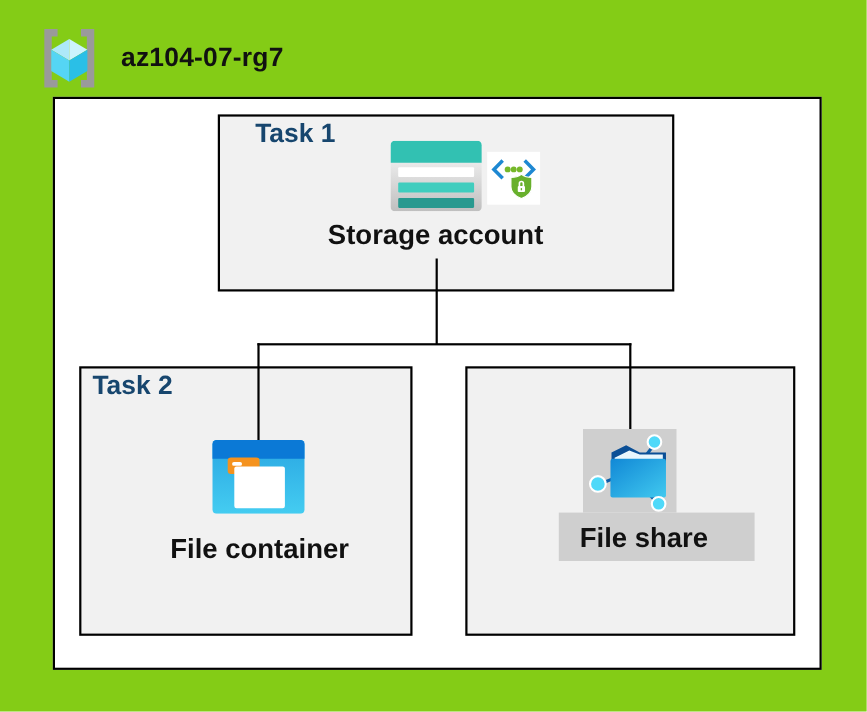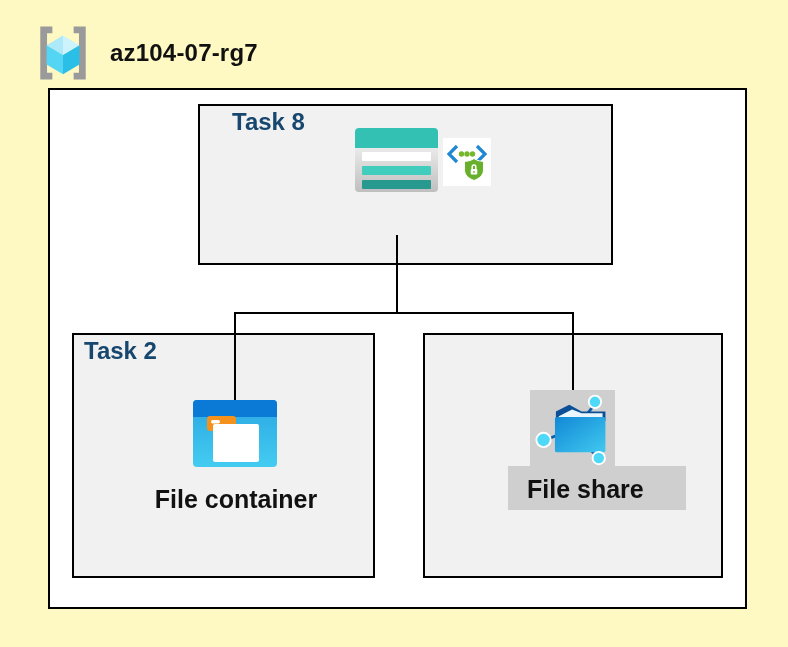--- a/index.html
+++ b/index.html
@@ -1,17 +1,17 @@
 <!DOCTYPE html>
 <html><head>
 <meta charset="utf-8">
 <style>
   html,body{margin:0;padding:0;background:#ffffff;}
   #canvas{
-    position:relative;width:788px;height:647px;background:#fef9c3;overflow:hidden;
+    position:relative;width:788px;height:647px;background:#84cc16;overflow:hidden;
     font-family:"Liberation Sans","DejaVu Sans",sans-serif;
   }
   
   .rg-icon{position:absolute;left:34px;top:23px;width:58px;height:58px;}
   .rg-title{
     position:absolute;left:110px;top:39px;font-size:24px;font-weight:bold;color:#111111;
     letter-spacing:.2px;
   }
   
   .outer-box{
@@ -71,21 +71,21 @@
     </svg>
   </div>
   <div class="rg-title">az104-07-rg7</div>
 
   <div class="outer-box"></div>
 
   <div class="task-box" id="task1-box"></div>
   <div class="task-box" id="task2-box"></div>
   <div class="task-box" id="task3-box"></div>
 
-  <div class="task-label" id="task1-label">Task 8</div>
+  <div class="task-label" id="task1-label">Task 1</div>
   <div class="task-label" id="task2-label">Task 2</div>
 
   <div class="connector" id="conn-v-storage"></div>
   <div class="connector" id="conn-h"></div>
   <div class="connector" id="conn-v-blob"></div>
   <div class="connector" id="conn-v-file"></div>
 
   <div class="node-icon" id="storage-icon">
     <svg width="83" height="64" viewBox="0 0 83 64">
       <defs>
@@ -108,20 +108,21 @@
       <polyline points="34,8 42,16 34,24" fill="none" stroke="#1e88d2" stroke-width="3.2"></polyline>
       <circle cx="18.5" cy="16" r="2.7" fill="#76b82a"></circle>
       <circle cx="24" cy="16" r="2.7" fill="#76b82a"></circle>
       <circle cx="29.5" cy="16" r="2.7" fill="#76b82a"></circle>
       <path d="M31 20.5 c3.5 2.6 7.5 2.8 9.5 2.8 v8.4 c0 5.8 -4.5 8.8 -9.5 10.8 c-5 -2 -9.5 -5 -9.5 -10.8 v-8.4 c2 0 6 -0.2 9.5 -2.8 z" fill="#68b02c" stroke="#ffffff" stroke-width="1"></path>
       <path d="M29.2 31 v-2.2 a1.8 1.8 0 0 1 3.6 0 V31" fill="none" stroke="#ffffff" stroke-width="1.5"></path>
       <rect x="27.7" y="31" width="6.6" height="5.6" rx="1" fill="#ffffff"></rect>
       <rect x="30.4" y="33" width="1.2" height="2" fill="#68b02c"></rect>
     </svg>
   </div>
+  <div class="node-label" id="storage-label">Storage account</div>
 
   <div class="node-icon" id="blob-icon">
     <svg width="84" height="67" viewBox="0 0 84 67">
       <defs>
         <linearGradient id="blobBody" x1="0" y1="0" x2="0" y2="1">
           <stop offset="0" stop-color="#29a6e2"></stop>
             <stop offset="1" stop-color="#44ccf1"></stop>
         </linearGradient>
       </defs>
       <rect x="0" y="0" width="84" height="67" rx="4" fill="url(#blobBody)"></rect>

